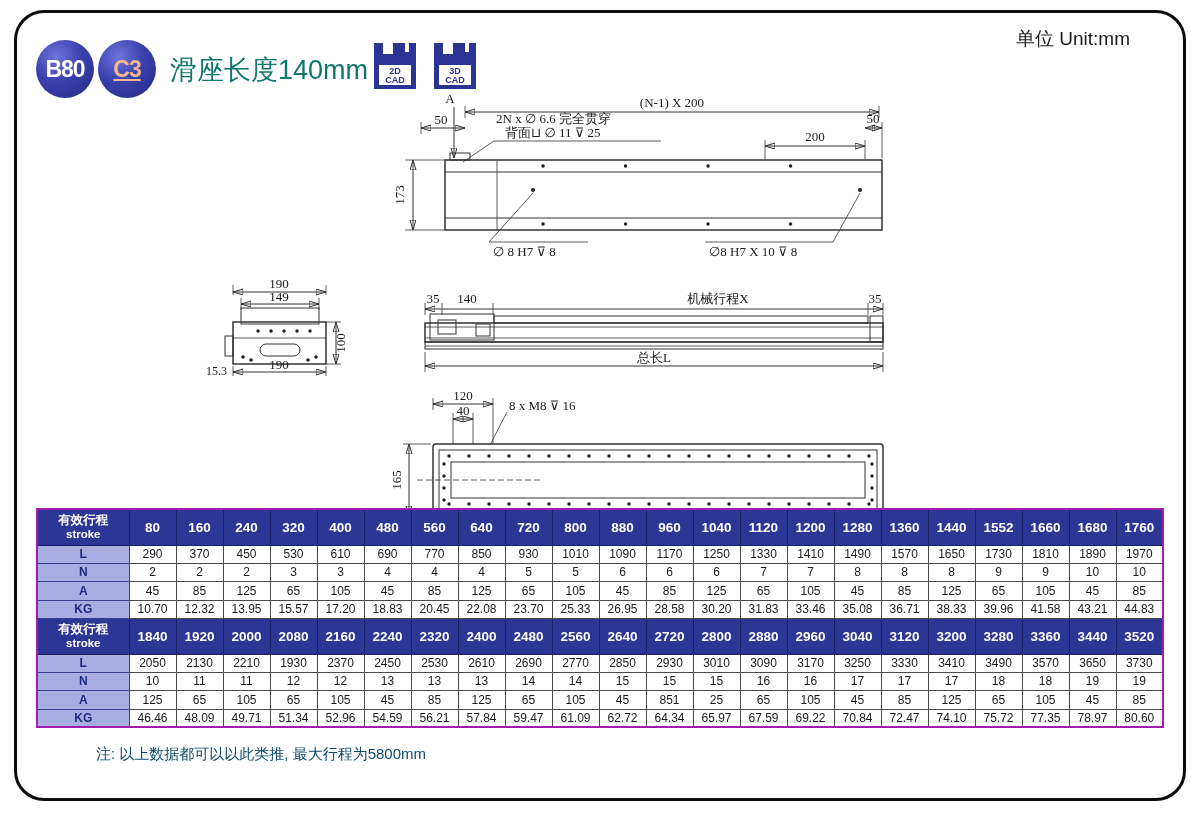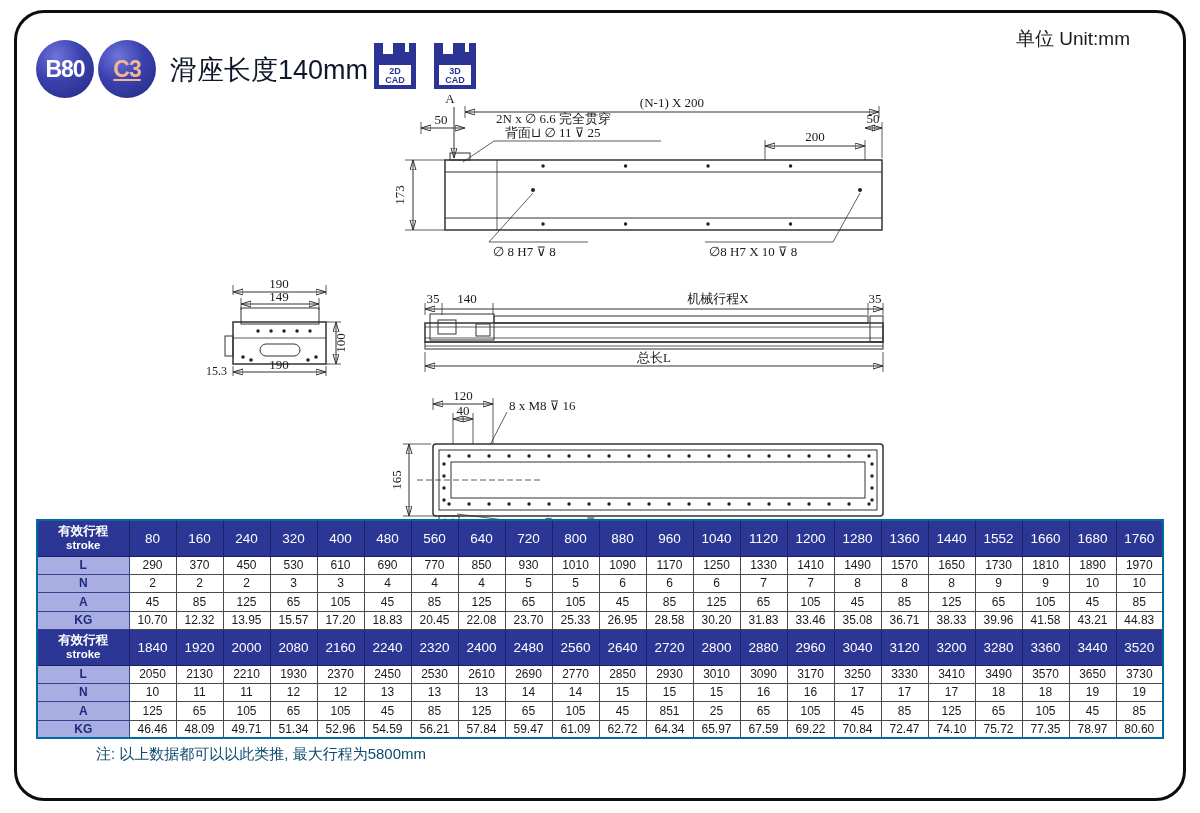--- a/index.html
+++ b/index.html
@@ -9,41 +9,41 @@
   }
   .frame{position:absolute;left:14px;top:10px;right:14px;bottom:12px;
     border:3px solid #0d0d0d;border-radius:30px;background:#fff;}
   
   .badge{position:absolute;width:58px;height:58px;border-radius:50%;
     background:radial-gradient(circle at 35% 28%,#6d74da 0%,#3a41ae 45%,#23297f 100%);
     display:flex;align-items:center;justify-content:center;
     color:#fff;font-weight:bold;font-size:23px;letter-spacing:-1px;}
   .badge.b80{left:36px;top:40px;}
   .badge.c3{left:98px;top:40px;color:#f3b78f;text-decoration:underline;}
-  .subtitle{position:absolute;left:170px;top:52px;font-size:27px;color:#0f172a;}
+  .subtitle{position:absolute;left:170px;top:52px;font-size:27px;color:#0f766e;}
   .unitlabel{position:absolute;right:70px;top:26px;font-size:19px;color:#1c1c1c;}
   .cadbtn{position:absolute;top:40px;width:46px;height:50px;cursor:pointer;}
   .cadbtn.cad2d{left:372px;} .cadbtn.cad3d{left:432px;}
   
   .dwg{position:absolute;}
   .dwg text{font-family:"Liberation Serif",serif;font-size:13px;fill:#1a1a1a;}
   .dwg .sm{font-size:12px;}
   .dwg line,.dwg rect,.dwg path,.dwg polyline{stroke:#333;fill:none;stroke-width:1;}
   .dwg .body{stroke-width:1.5;}
   .dwg .thin{stroke-width:0.8;}
   .dwg .dots{stroke:#222;stroke-width:3.4;stroke-linecap:round;}
   .dwg .fill{fill:#222;stroke:none;}
   
-  #spec-table{position:absolute;left:36px;top:519px;border-collapse:collapse;
-    table-layout:fixed;width:1128px;border:2px solid #0369a1;}
+  #spec-table{position:absolute;left:36px;top:508px;border-collapse:collapse;
+    table-layout:fixed;width:1128px;border:2px solid #a21caf;}
   #spec-table td{border:1px solid #4a4a4a;text-align:center;vertical-align:middle;
     padding:0;overflow:hidden;white-space:nowrap;}
   .hdr-row{height:36px;}
   .row-l,.row-n{height:18px;} .row-a{height:19px;} .row-kg{height:18px;}
-  .hdr-cell{background:#2c3795;color:#ffffff;font-weight:normal;font-size:13.5px;border-color:#1a2066 !important;}
+  .hdr-cell{background:#2c3795;color:#ffffff;font-weight:bold;font-size:13.5px;border-color:#1a2066 !important;}
   .hdr-lbl{background:#2c3795;color:#ffffff;border-color:#1a2066 !important;line-height:1.1;}
   .hdr-lbl .zh{font-size:12.5px;font-weight:bold;}
   .hdr-lbl .en{font-size:11.5px;font-weight:bold;}
   .lbl-cell{background:#a8aee2;color:#1d2b7d;font-weight:bold;font-size:12px;border-color:#39408f !important;}
   .data-cell{background:#fff;color:#1a1a1a;font-size:12px;}
   .row-kg .data-cell{font-size:12px;}
   .note{position:absolute;left:96px;top:745px;font-size:15px;font-weight:normal;color:#0c4a6e;}
 </style>
 </head>
 <body>

